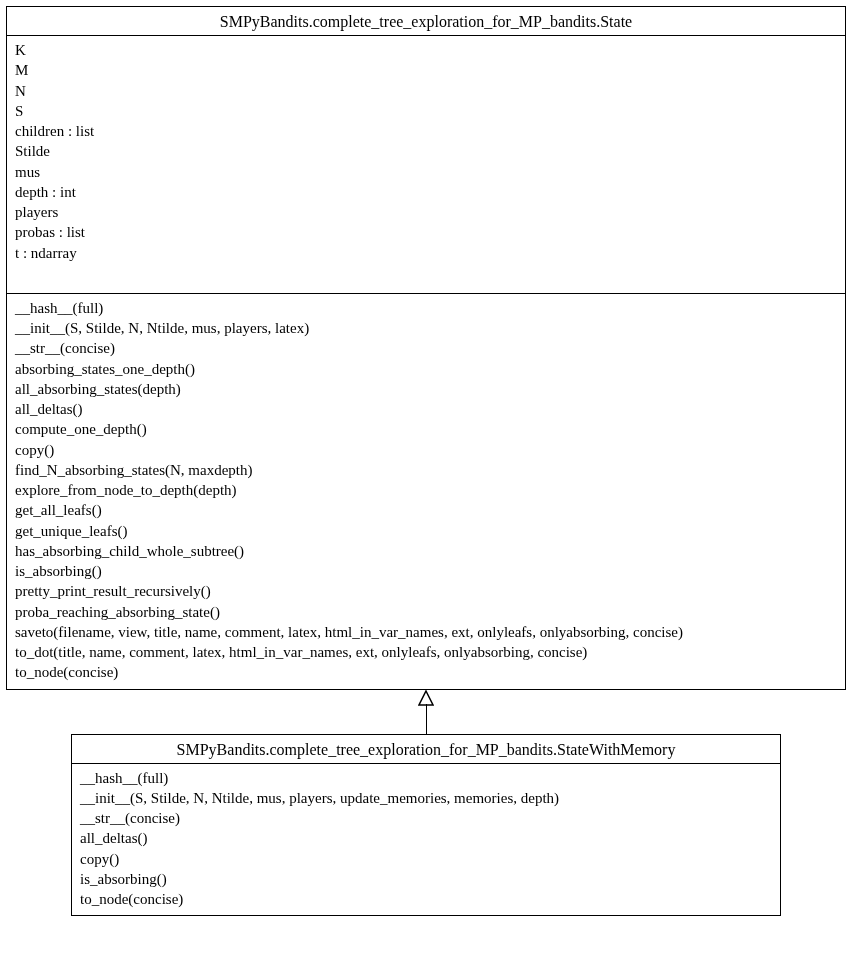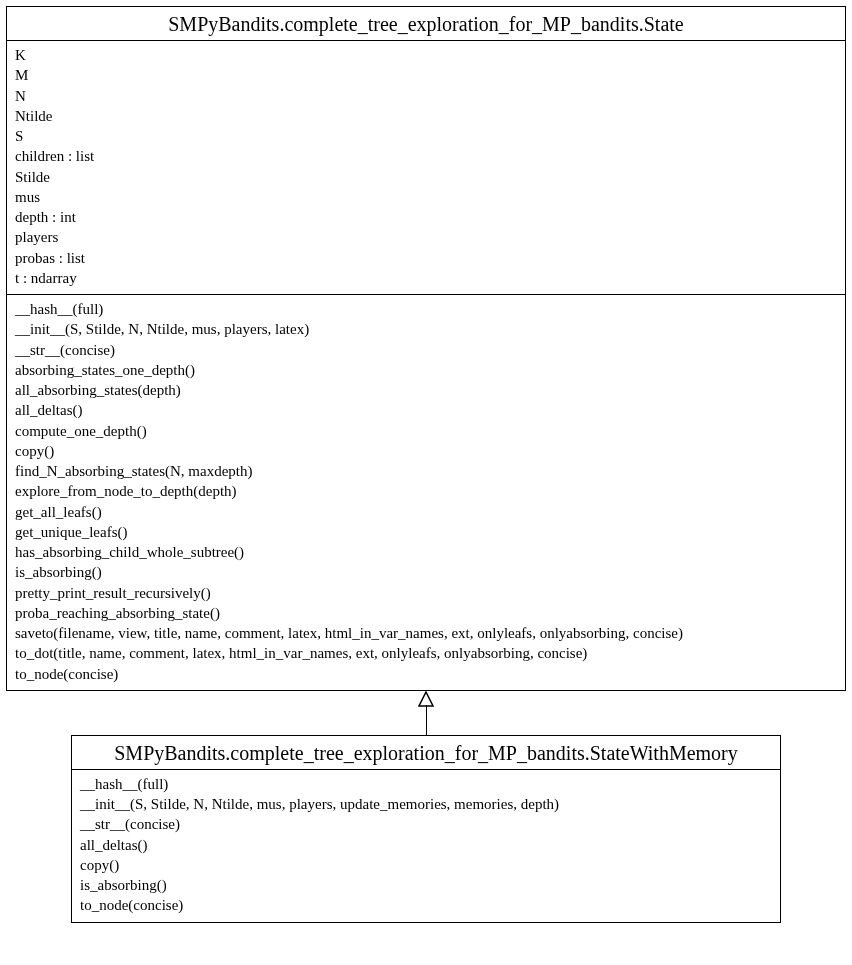--- a/index.html
+++ b/index.html
@@ -16,28 +16,29 @@
     width: 840px;
   }
   .class-box {
     border: 1.5px solid #000;
     background: #fff;
   }
   .class-title {
     text-align: center;
     padding: 6px 8px 4px;
     border-bottom: 1.5px solid #000;
-    font-size: 20px;
+    font-size: 16px;
   }
   .class-section {
     padding: 4px 8px 6px;
     line-height: 1.35;
   }
   .class-section + .class-section {
     border-top: 1.5px solid #000;
+    margin-top: 24px;
   }
   .row { white-space: nowrap; }
   .connector {
     position: relative;
     width: 100%;
     height: 44px;
   }
   .connector .line {
     position: absolute;
     left: 50%;
@@ -64,21 +65,20 @@
 <body>
 
 <div class="diagram">
 
   <div class="class-box">
     <div class="class-title">SMPyBandits.complete_tree_exploration_for_MP_bandits.State</div>
     <div class="class-section">
       <div class="row">K</div>
       <div class="row">M</div>
       <div class="row">N</div>
-      <div class="row">Ntilde</div>
       <div class="row">S</div>
       <div class="row">children : list</div>
       <div class="row">Stilde</div>
       <div class="row">mus</div>
       <div class="row">depth : int</div>
       <div class="row">players</div>
       <div class="row">probas : list</div>
       <div class="row">t : ndarray</div>
     </div>
     <div class="class-section">

